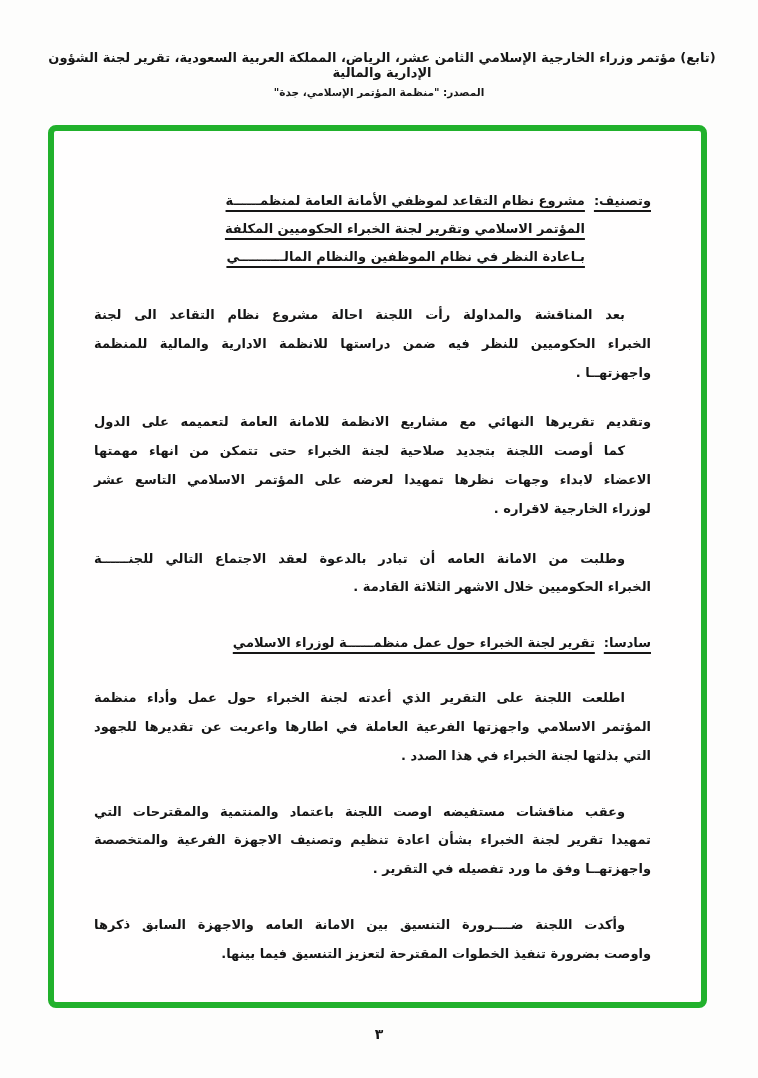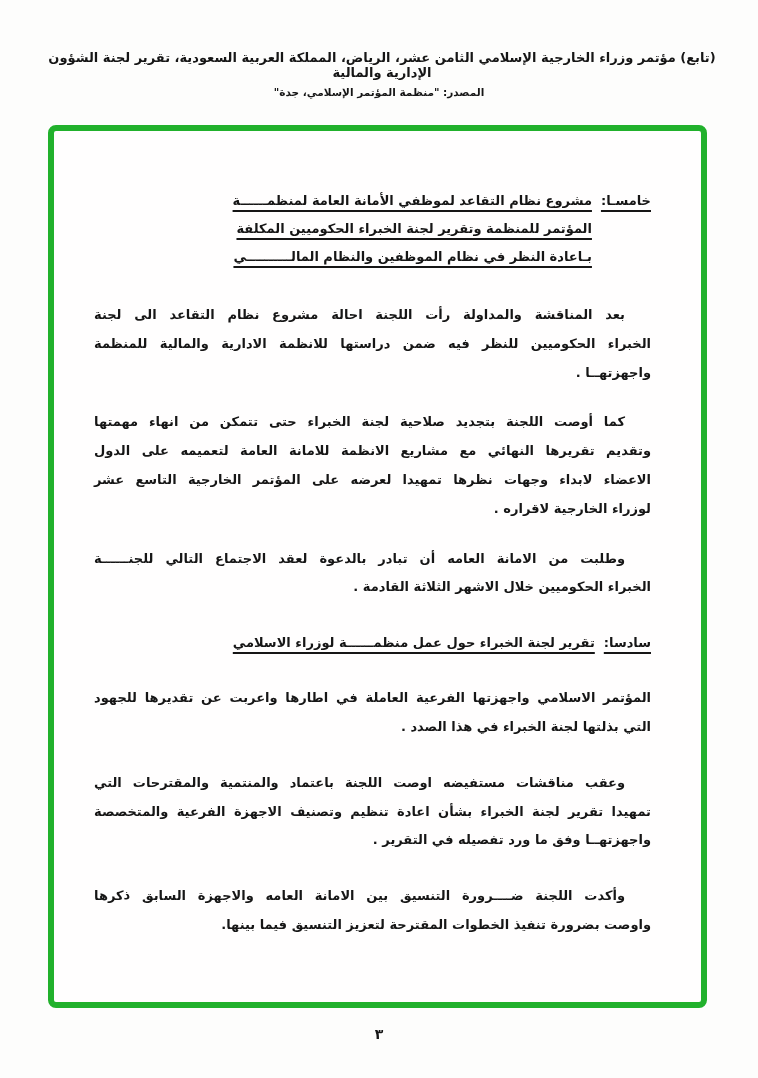--- a/index.html
+++ b/index.html
@@ -56,52 +56,53 @@
 </head>
 <body>
 
 <div class="hdr1">(تابع)  مؤتمر وزراء الخارجية الإسلامي الثامن عشر، الرياض، المملكة العربية السعودية، تقرير لجنة الشؤون الإدارية والمالية</div>
 <div class="hdr2">المصدر:  "منظمة المؤتمر الإسلامي، جدة"</div>
 
 <div class="frame">
   <div class="content">
 
     <div class="h5">
-      <span class="hlabel u">خامسـا:</span>
+      <span class="hlabel u">وتصنيف:</span>
       <div class="hlines">
         <div class="hline u">مشروع نظام التقاعد لموظفي الأمانة العامة لمنظمــــــة</div>
-        <div class="hline u">المؤتمر للمنظمة وتقرير لجنة الخبراء الحكوميين المكلفة</div>
+        <div class="hline u">المؤتمر الاسلامي وتقرير لجنة الخبراء الحكوميين المكلفة</div>
         <div class="hline u">بـاعادة النظر في نظام الموظفين والنظام المالــــــــــي</div>
       </div>
     </div>
 
     <div class="para">
       <div class="ln first">بعد المناقشة والمداولة رأت اللجنة احالة مشروع نظام التقاعد الى لجنة</div>
       <div class="ln">الخبراء الحكوميين للنظر فيه ضمن دراستها للانظمة الادارية والمالية للمنظمة</div>
       <div class="ln end">واجهزتهــا .</div>
     </div>
 
     <div class="para">
+      <div class="ln">وتقديم تقريرها النهائي مع مشاريع الانظمة للامانة العامة لتعميمه على الدول</div>
       <div class="ln first">كما أوصت اللجنة بتجديد صلاحية لجنة الخبراء حتى تتمكن من انهاء مهمتها</div>
-      <div class="ln">وتقديم تقريرها النهائي مع مشاريع الانظمة للامانة العامة لتعميمه على الدول</div>
-      <div class="ln">الاعضاء لابداء وجهات نظرها تمهيدا لعرضه على المؤتمر الخارجية التاسع عشر</div>
+      <div class="ln">الاعضاء لابداء وجهات نظرها تمهيدا لعرضه على المؤتمر الاسلامي التاسع عشر</div>
       <div class="ln end">لوزراء الخارجية لاقراره .</div>
     </div>
 
     <div class="para gap-lg">
       <div class="ln first">وطلبت من الامانة العامه أن تبادر بالدعوة لعقد الاجتماع التالي للجنــــــة</div>
       <div class="ln end">الخبراء الحكوميين خلال الاشهر الثلاثة القادمة .</div>
     </div>
 
     <div class="h6">
       <span class="hlabel u">سادسا:</span>
       <span class="hlabel u">تقرير لجنة الخبراء حول عمل منظمــــــة  لوزراء الاسلامي</span>
     </div>
 
     <div class="para gap-lg">
+      <div class="ln first">اطلعت اللجنة على التقرير الذي أعدته لجنة الخبراء حول عمل وأداء منظمة</div>
       <div class="ln">المؤتمر الاسلامي واجهزتها الفرعية العاملة في اطارها واعربت عن تقديرها للجهود</div>
       <div class="ln end">التي بذلتها لجنة الخبراء في هذا الصدد .</div>
     </div>
 
     <div class="para gap-lg">
       <div class="ln first">وعقب مناقشات مستفيضه اوصت اللجنة باعتماد والمنتمية والمقترحات التي</div>
       <div class="ln">تمهيدا تقرير لجنة الخبراء بشأن اعادة تنظيم وتصنيف الاجهزة الفرعية والمتخصصة</div>
       <div class="ln end">واجهزتهــا وفق ما ورد تفصيله في التقرير .</div>
     </div>
 

